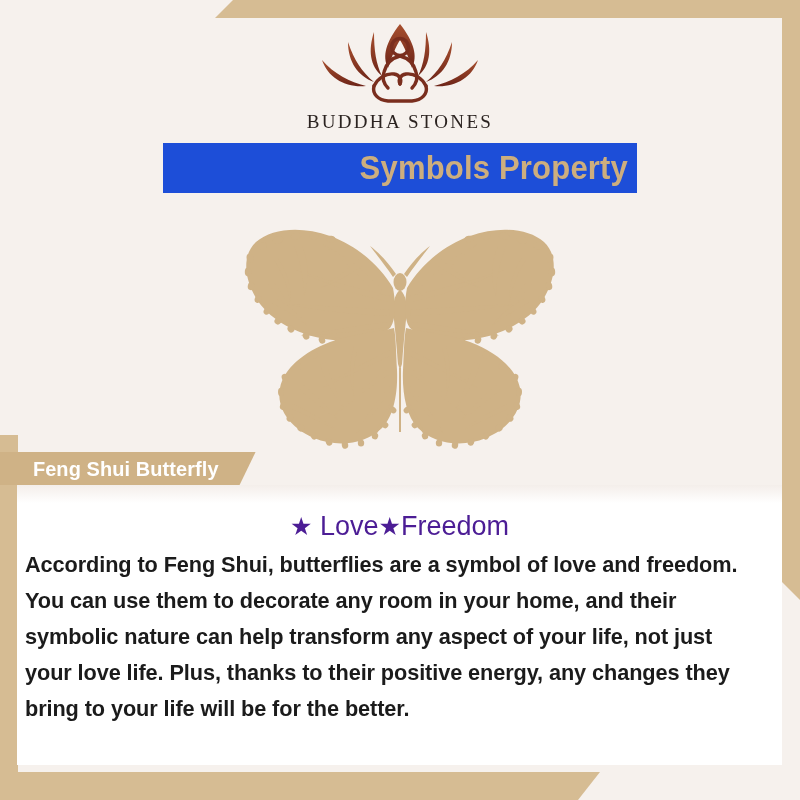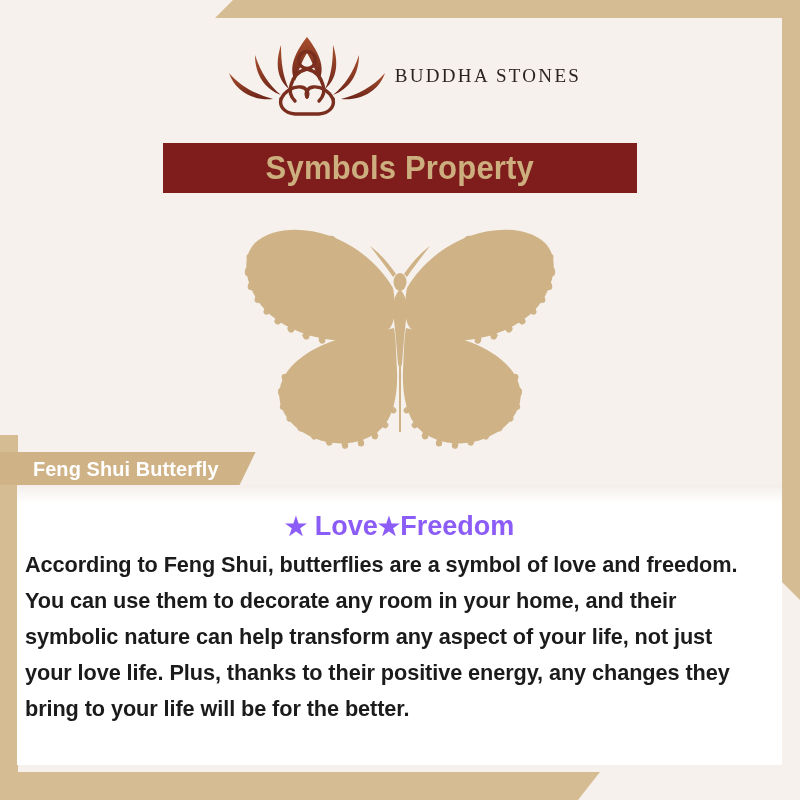--- a/index.html
+++ b/index.html
@@ -65,21 +65,21 @@
     top: 0;
     left: 0;
     width: 800px;
     height: 143px;
     display: flex;
     align-items: center;
     justify-content: center;
   }
   .logo-wrap {
     display: flex;
-    flex-direction: row;
+    flex-direction: column;
     align-items: center;
     margin-top: 6px;
   }
   .logo-mark {
     width: 176px;
     height: 92px;
     display: block;
   }
   .brand-name {
     margin-top: 3px;
@@ -90,24 +90,24 @@
     font-weight: 400;
   }
 
   
   .title-banner {
     position: absolute;
     top: 143px;
     left: 163px;
     width: 474px;
     height: 50px;
-    background: #7f1d1d;
+    background: #1d4ed8;
     display: flex;
     align-items: center;
-    justify-content: center;
+    justify-content: flex-end;
   }
   .title-text {
     font-family: "Liberation Sans Narrow", "Liberation Sans", sans-serif;
     font-size: 33px;
     font-weight: bold;
     color: #cdae7e;
     letter-spacing: 0.2px;
     transform: scaleX(0.94);
   }
 
@@ -171,22 +171,22 @@
   }
 
   .keywords {
     position: absolute;
     top: 26px;
     left: 0;
     width: 100%;
     text-align: center;
     font-family: "Liberation Sans Narrow", "Liberation Sans", sans-serif;
     font-size: 27px;
-    font-weight: bold;
-    color: #8b5cf6;
+    font-weight: normal;
+    color: #4c1d95;
     letter-spacing: 0px;
   }
   .star {
     font-size: 25px;
     line-height: 1;
   }
 
   .body-copy {
     position: absolute;
     top: 62px;

